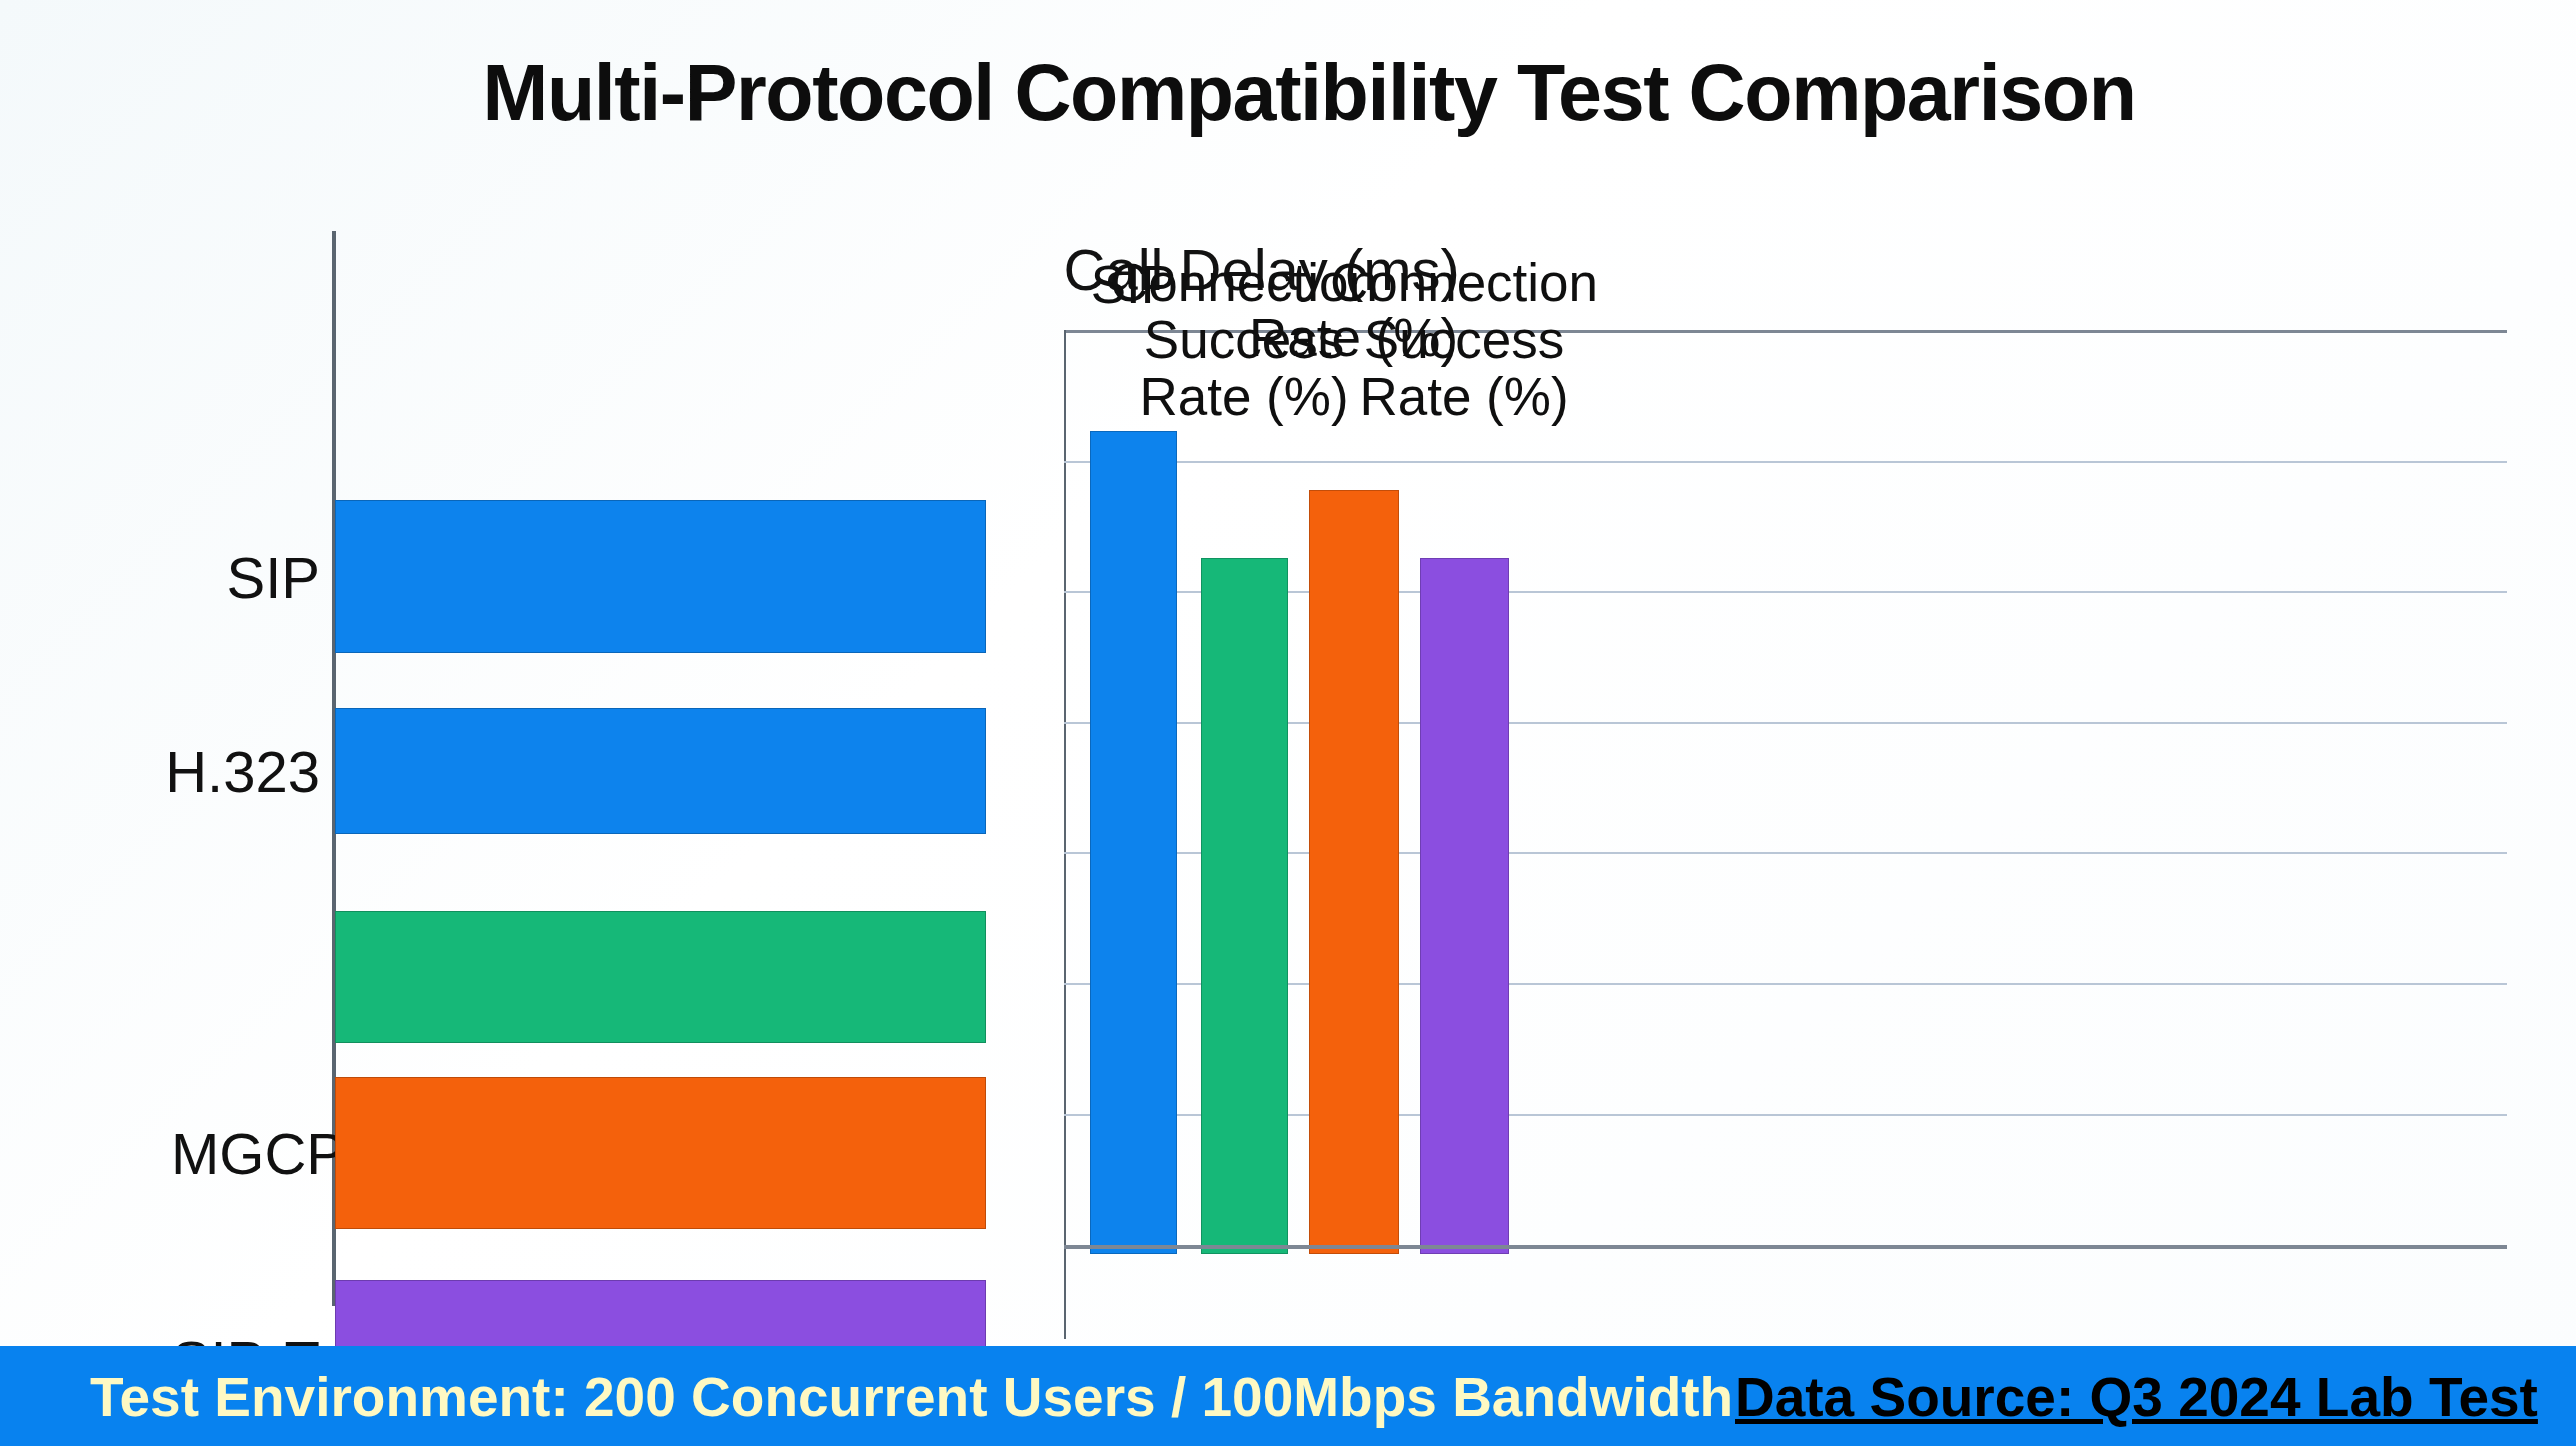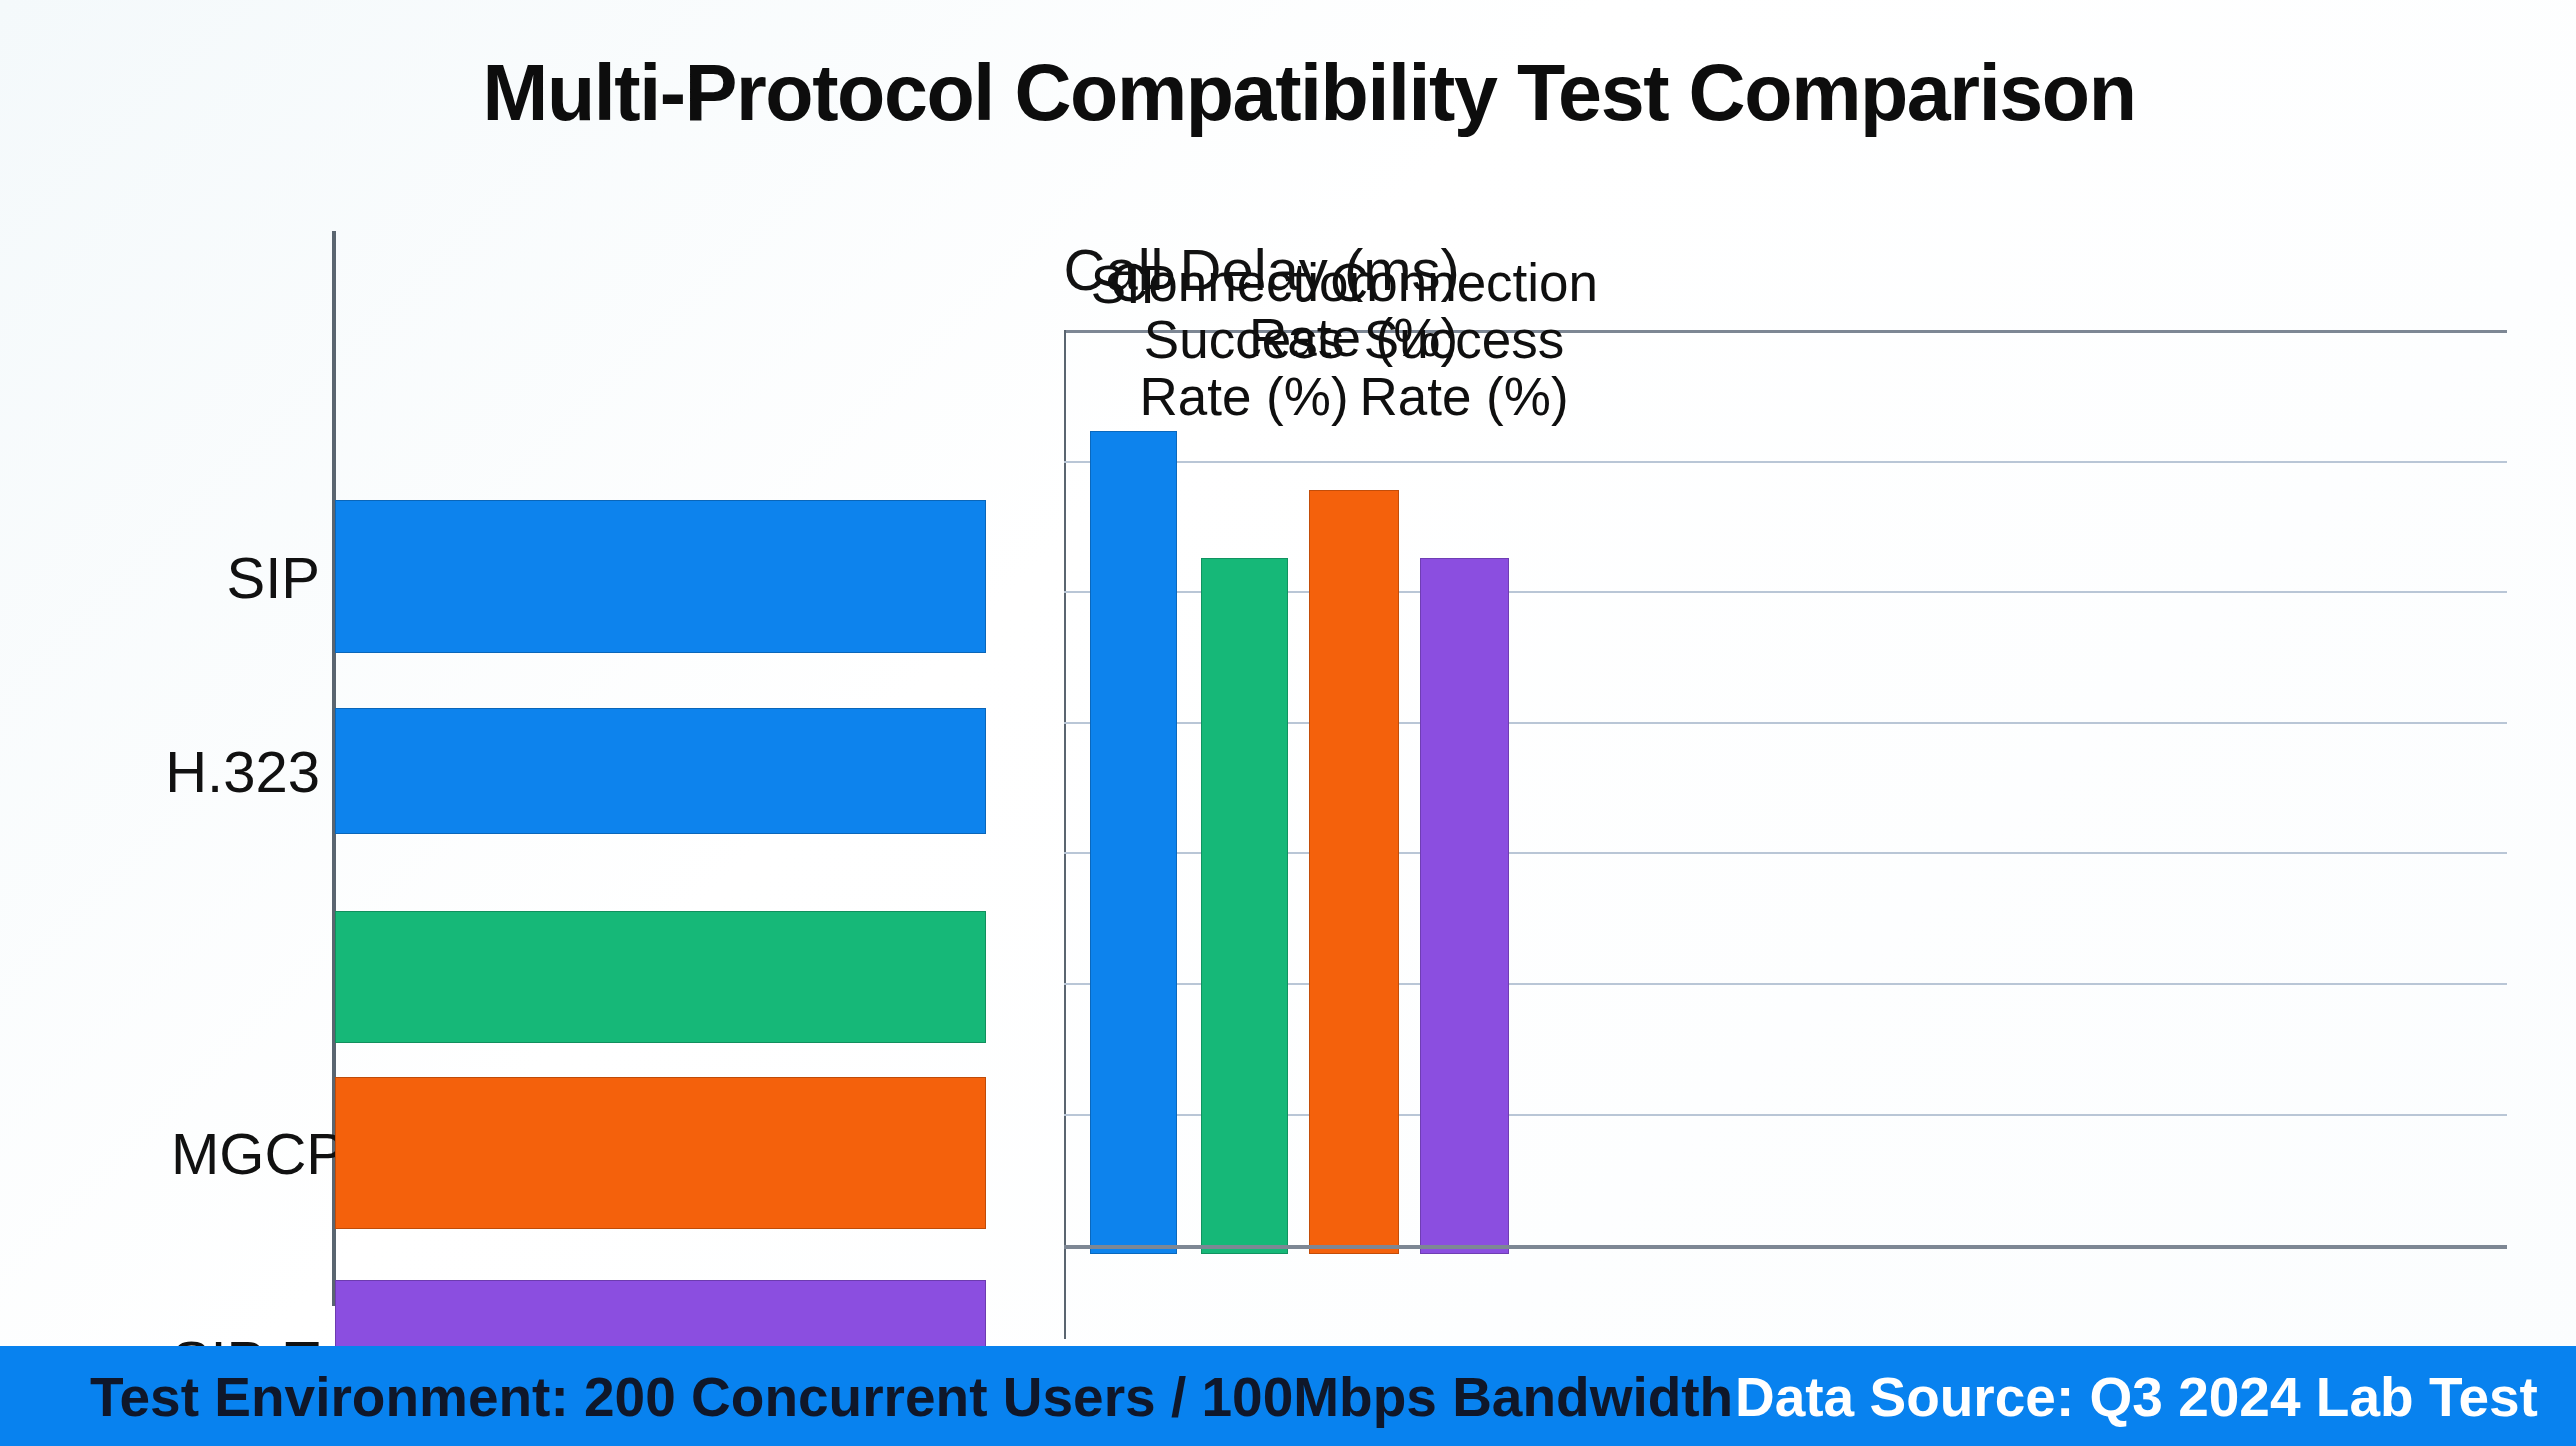--- a/index.html
+++ b/index.html
@@ -159,30 +159,31 @@
     height: 101px;
     background: #0882ef;
     display: flex;
     align-items: center;
   }
   #footer-left {
     position: absolute;
     left: 90px;
     font-size: 55px;
     font-weight: 600;
-    color: #0f172a;
+    color: #fef9c3;
     white-space: nowrap;
   }
   #footer-right {
     position: absolute;
     left: 1735px;
     font-size: 55px;
     font-weight: 600;
-    color: #ffffff;
-    white-space: nowrap;
+    color: #000000;
+    white-space: nowrap;
+    text-decoration: underline;
   }
 </style>
 </head>
 <body>
 
 <div id="stage">
 
   <div id="chart-title">Multi-Protocol Compatibility Test Comparison</div>
 
   <div id="left-panel">

